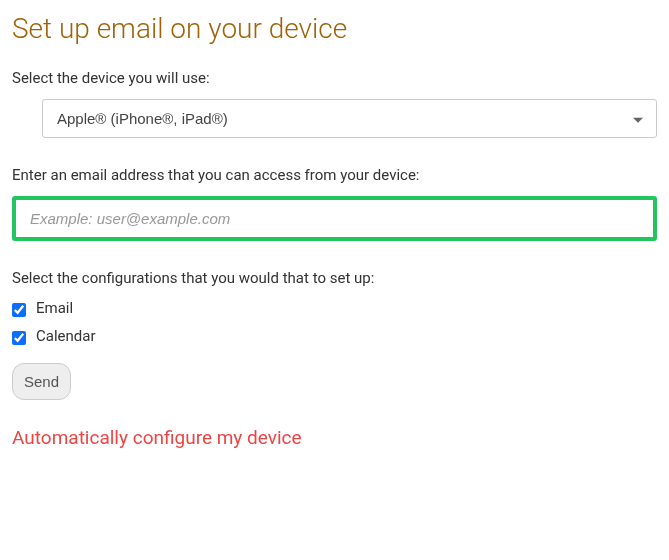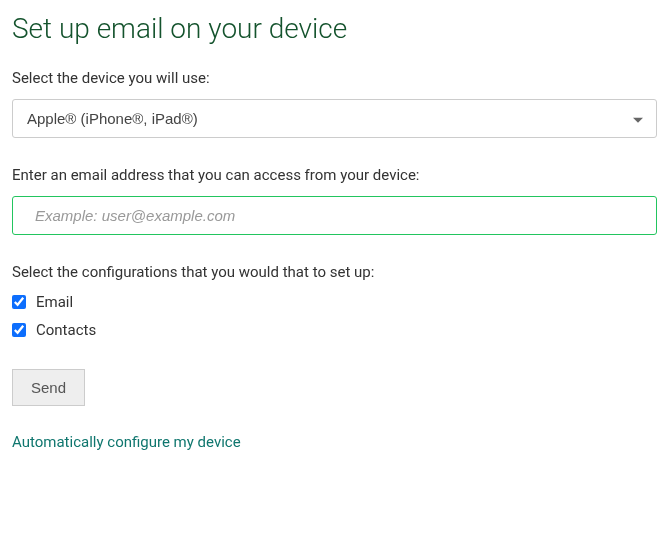--- a/index.html
+++ b/index.html
@@ -10,32 +10,33 @@
     body {
       font-family: -apple-system, BlinkMacSystemFont, "Segoe UI", Roboto, "Helvetica Neue", Arial, sans-serif;
       color: #333;
       padding: 12px;
       width: 669px;
       position: relative;
     }
     h1 {
       font-weight: 300;
       font-size: 28px;
-      color: #14532d;
+      color: #a16207;
       margin-bottom: 24px;
     }
     .label {
       font-weight: 400;
       font-size: 15px;
       color: #333;
       margin-bottom: 12px;
     }
     .select-wrap {
       position: relative;
       margin-bottom: 28px;
+      margin-left: 30px;
     }
     select {
       width: 100%;
       padding: 10px 14px;
       font-size: 15px;
       border: 1px solid #ccc;
       border-radius: 3px;
       background: #fff;
       appearance: none;
       -webkit-appearance: none;
@@ -50,66 +51,65 @@
       transform: translateY(-25%);
       width: 0;
       height: 0;
       border-left: 5px solid transparent;
       border-right: 5px solid transparent;
       border-top: 5px solid #666;
       pointer-events: none;
     }
     input[type="text"] {
       width: 100%;
-      padding: 10px 22px;
+      padding: 10px 14px;
       font-size: 15px;
-      border: 1px solid #22c55e;
+      border: 4px solid #22c55e;
       border-radius: 3px;
       margin-bottom: 28px;
       color: #444;
     }
     input[type="text"]::placeholder {
       color: #999;
       font-style: italic;
     }
     .checkbox-group {
       margin-bottom: 18px;
     }
     .checkbox-row {
       display: flex;
-      align-items: center;
+      align-items: flex-end;
       margin-bottom: 10px;
     }
     .checkbox-row input[type="checkbox"] {
       width: 14px;
       height: 14px;
       margin-right: 10px;
       accent-color: #0d6efd;
       cursor: pointer;
     }
     .checkbox-row label {
       font-size: 15px;
       color: #333;
       cursor: pointer;
     }
     button {
-      padding: 9px 18px;
+      padding: 9px 11px;
       font-size: 15px;
       background: #eee;
       border: 1px solid #ccc;
-      border-radius: 0;
+      border-radius: 12px;
       color: #555;
       cursor: pointer;
       margin-bottom: 26px;
-      margin-top: 12px;
     }
     a.link {
-      color: #0f766e;
+      color: #ef4444;
       text-decoration: none;
-      font-size: 15px;
+      font-size: 19px;
       cursor: pointer;
     }
     .annotation {
       position: absolute;
       pointer-events: none;
     }
   </style>
 </head>
 <body>
 
@@ -128,21 +128,21 @@
 <input type="text" placeholder="Example: user@example.com" style="">
 
 <div class="label">Select the configurations that you would that to set up:</div>
 <div class="checkbox-group">
   <div class="checkbox-row">
     <input type="checkbox" checked="" style="">
     <label>Email</label>
   </div>
   <div class="checkbox-row">
     <input type="checkbox" checked="" style="">
-    <label>Contacts</label>
+    <label>Calendar</label>
   </div>
 </div>
 
 <button>Send</button>
 <br>
 <a class="link">Automatically configure my device</a>
 
 
 <div class="annotation">
   

